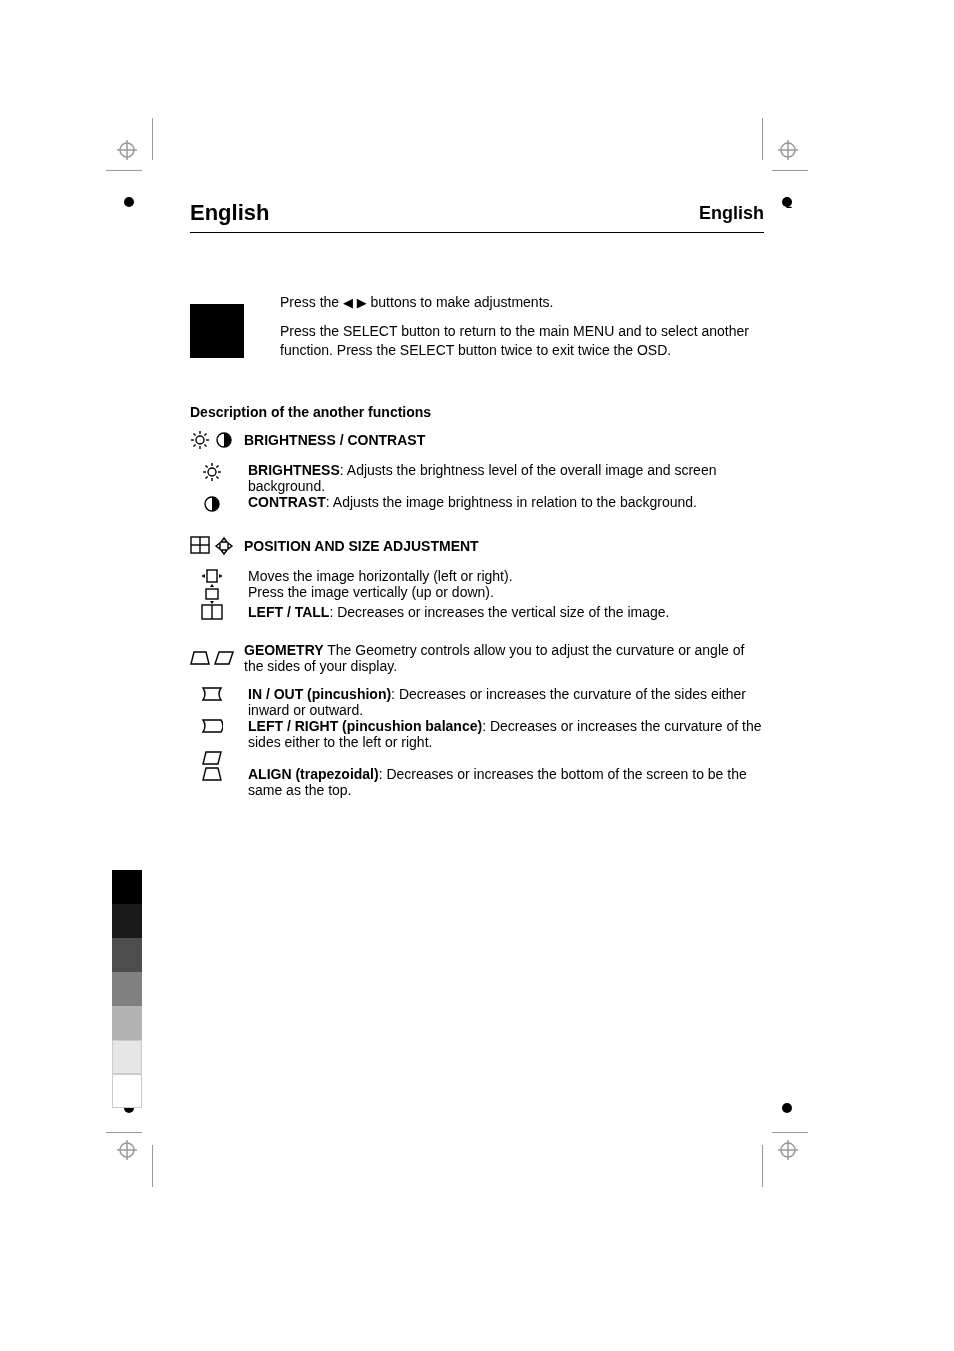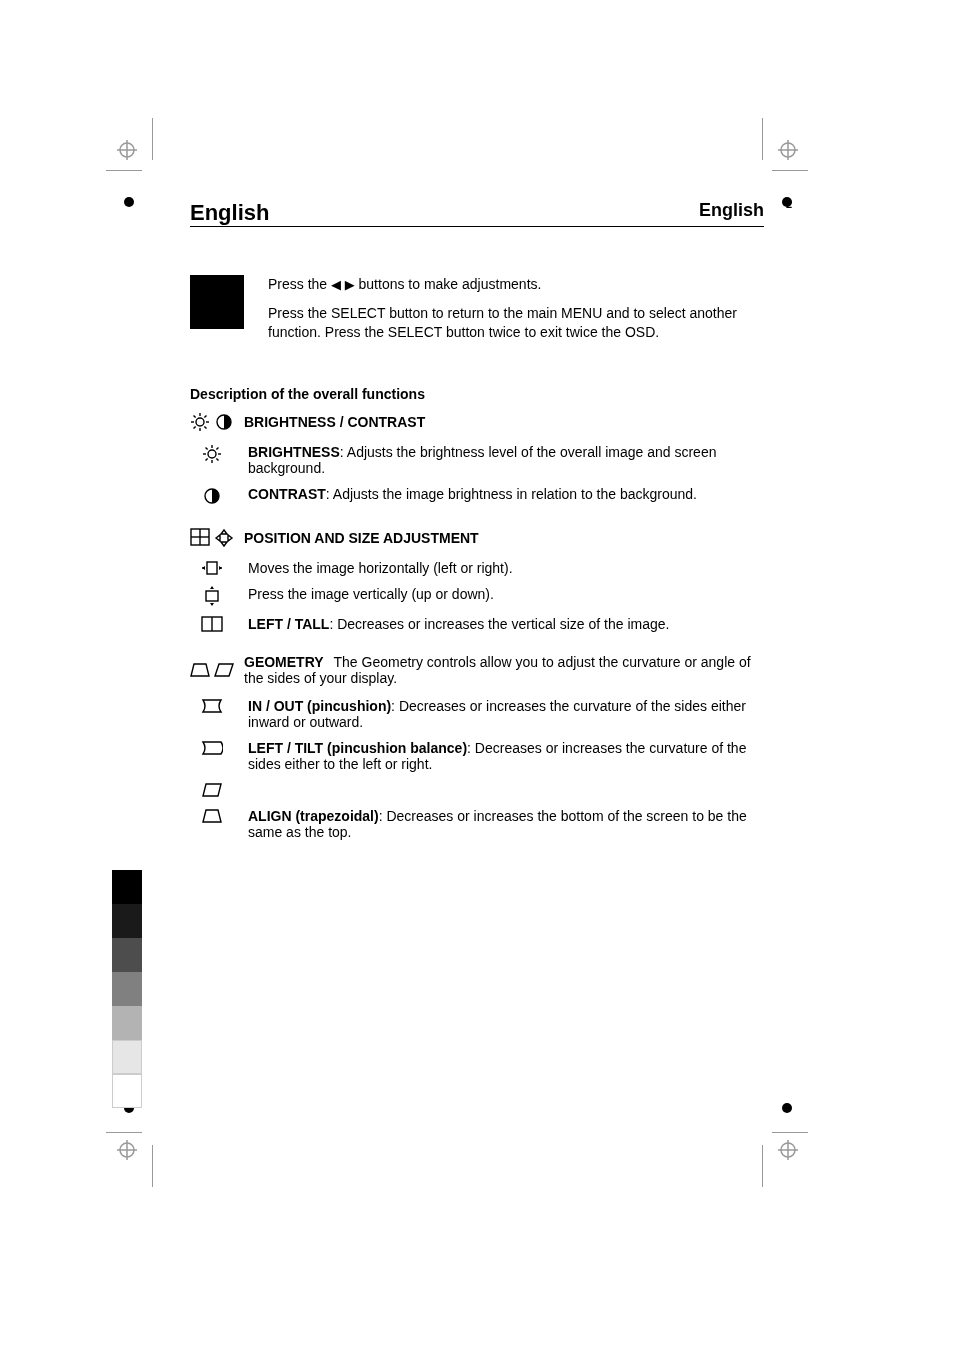--- a/index.html
+++ b/index.html
@@ -18,60 +18,62 @@
 
   .page {
     position: absolute;
     left: 190px;
     right: 190px;
     top: 200px;
   }
   .title-row {
     display:flex;
     justify-content:space-between;
-    align-items:flex-start;
+    align-items:center;
     border-bottom: 1px solid #000;
+    padding-bottom: 6px;
   }
   .title {
     font-size: 22px;
     font-weight: bold;
   }
   .lang {
     font-size: 18px;
     font-weight: bold;
   }
   .step-row {
     display:flex;
-    margin-top: 48px;
-    gap: 24px;
+    margin-top: 60px;
+    gap: 36px;
+    align-items: center;
   }
   .step-num-box {
     width: 54px;
     height: 54px;
     background:#000;
     flex: 0 0 54px;
   }
   .step-body p { margin: 0 0 10px 0; line-height: 1.35;}
   .arrows { font-size: 13px; }
   .sec { margin-top: 34px;}
   .sec h2 {
     font-size: 14px;
     font-weight: bold;
     margin: 0 0 10px 0;
   }
-  .items { display:flex; flex-direction:column; gap:10px;}
+  .items { display:flex; flex-direction:column; }
   .item-row { display:flex; align-items:flex-start; gap:14px;}
   .icon-col { width: 44px; display:flex; justify-content:center; flex:0 0 44px; }
   .icon-col.pair { justify-content:flex-start; gap:4px; }
   .sub { margin-left: 0px;}
   .label-col { flex:1; }
   .label-line { font-weight: bold; }
   .label-desc { font-weight: normal; }
   .group-hdr { display:flex; align-items:center; gap:10px; margin-bottom:12px;}
-  .group-desc { font-weight: normal; margin-left: 6px;}
+  .group-desc { font-weight: normal; }
 
   
   svg { display:block; }
 
   
   .swatches {
     position:absolute;
     left:112px;
     top:870px;
     width:30px;
@@ -150,21 +152,21 @@
       <p>
         <span>Press the </span>
         <span class="arrows">◀ ▶</span>
         <span> buttons to make adjustments.</span>
       </p>
       <p>Press the SELECT button to return to the main MENU and to select another function. Press the SELECT button twice to exit twice the OSD.</p>
     </div>
   </div>
 
   <div class="sec">
-    <h2>Description of the overall functions</h2>
+    <h2>Description of the another functions</h2>
 
     <div class="group-hdr">
       <div class="icon-col pair">
         <svg width="20" height="20">
             <circle cx="10" cy="10" r="4" fill="none" stroke="#000" stroke-width="1.4"></circle>
             <g stroke="#000" stroke-width="1.4">
               <line x1="10" y1="1" x2="10" y2="4"></line>
               <line x1="10" y1="16" x2="10" y2="19"></line>
               <line x1="1" y1="10" x2="4" y2="10"></line>
               <line x1="16" y1="10" x2="19" y2="10"></line>
@@ -289,21 +291,21 @@
             </svg>
         </div>
         <div class="label-col"><span class="label-line">IN / OUT (pincushion)</span><span class="label-desc">: Decreases or increases the curvature of the sides either inward or outward.</span></div>
       </div>
       <div class="item-row">
         <div class="icon-col">
           <svg width="22" height="16">
               <path d="M2 2 L20 2 Q24 8 20 14 L2 14 Q6 8 2 2 Z" fill="none" stroke="#000" stroke-width="1.4"></path>
             </svg>
         </div>
-        <div class="label-col"><span class="label-line">LEFT / TILT (pincushion balance)</span><span class="label-desc">: Decreases or increases the curvature of the sides either to the left or right.</span></div>
+        <div class="label-col"><span class="label-line">LEFT / RIGHT (pincushion balance)</span><span class="label-desc">: Decreases or increases the curvature of the sides either to the left or right.</span></div>
       </div>
       <div class="item-row">
         <div class="icon-col">
           <svg width="22" height="16">
               <polygon points="5,2 20,2 17,14 2,14" fill="none" stroke="#000" stroke-width="1.4"></polygon>
             </svg>
         </div>
       </div>
       <div class="item-row">
         <div class="icon-col">

